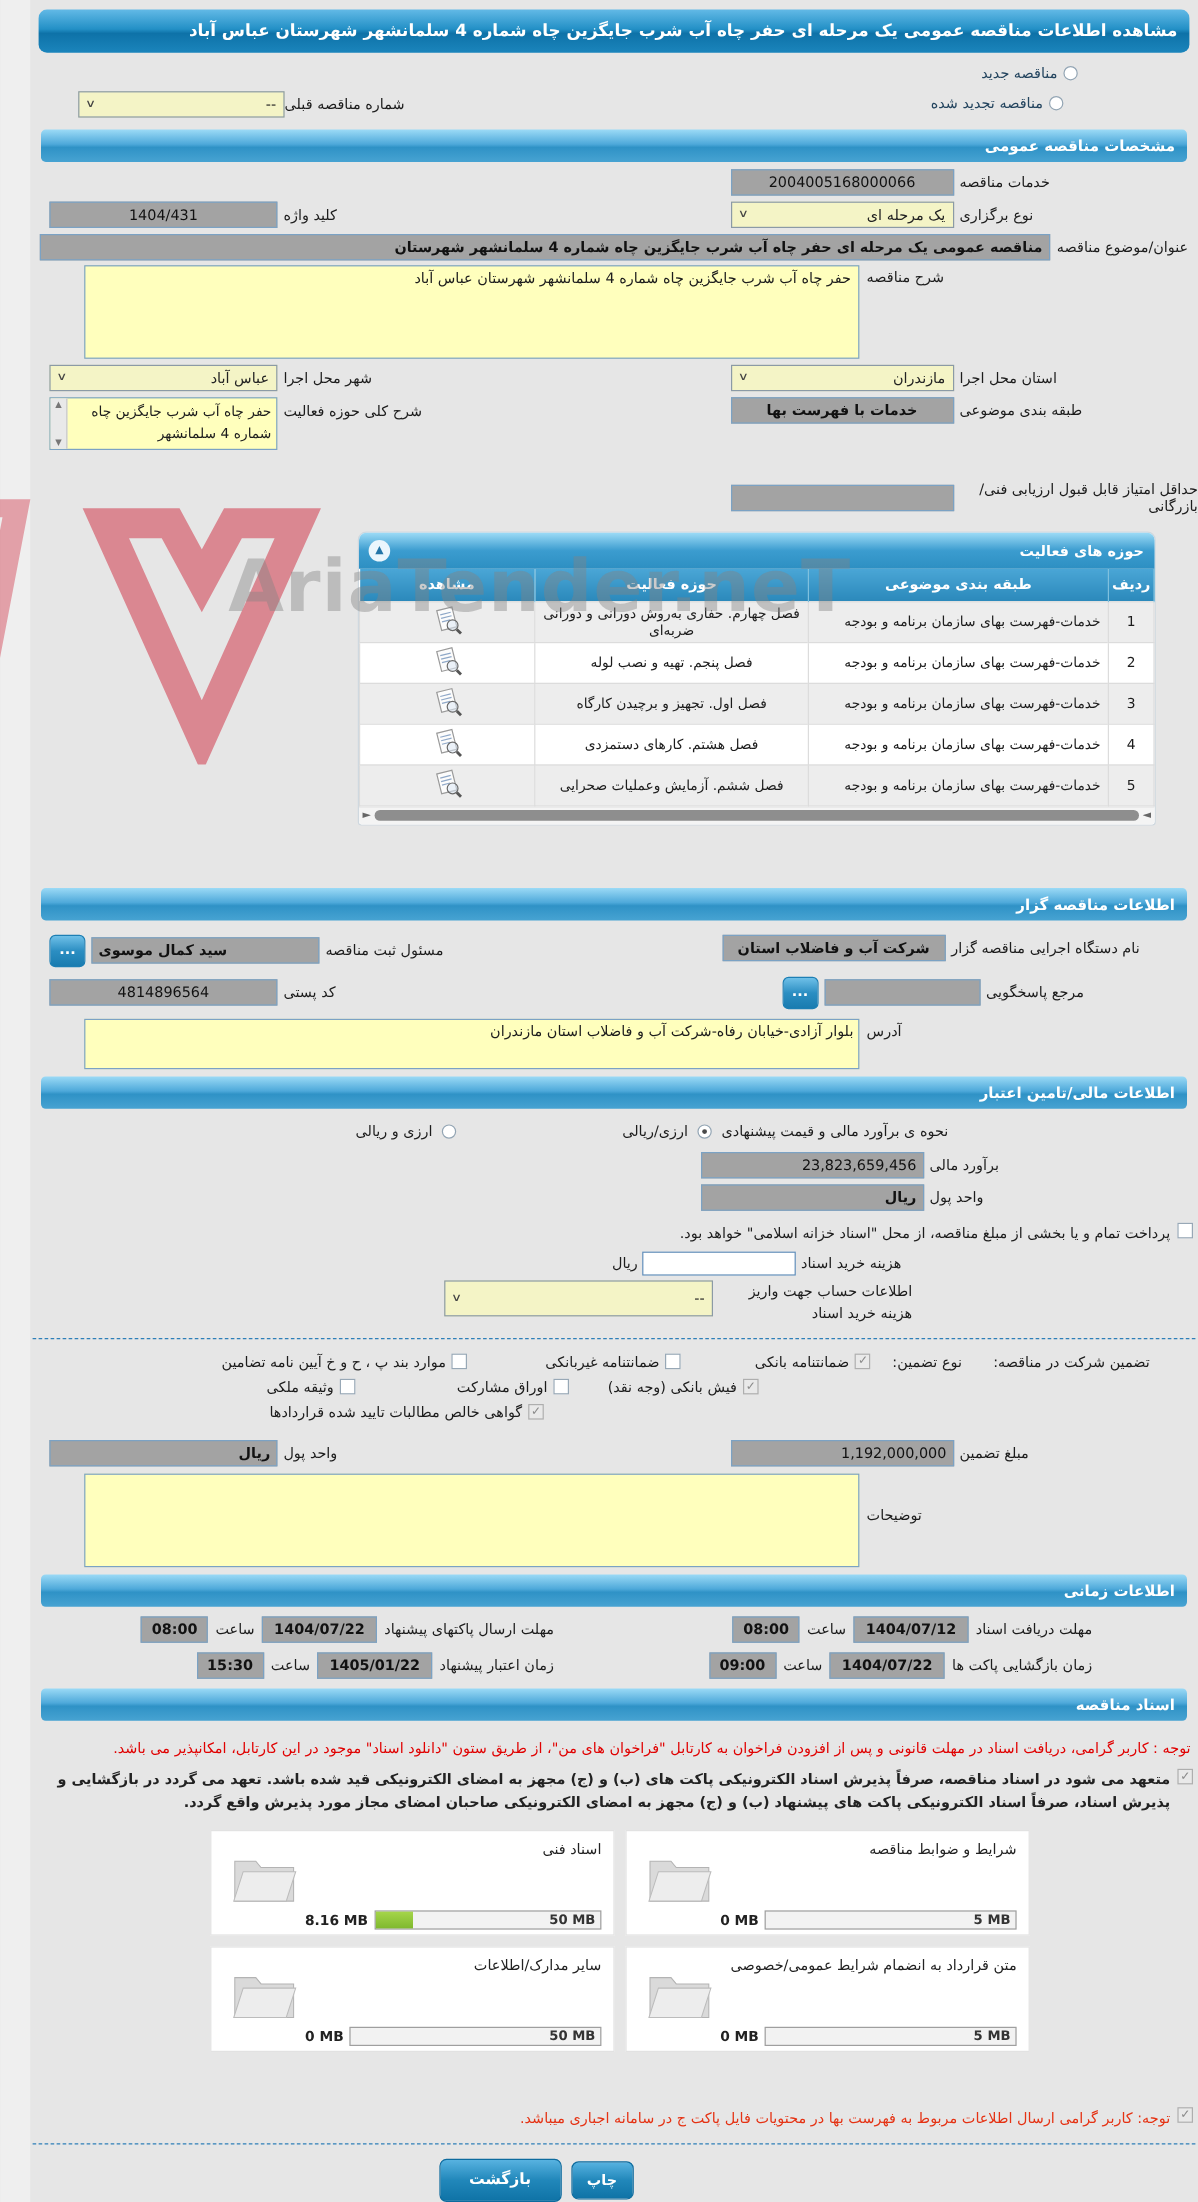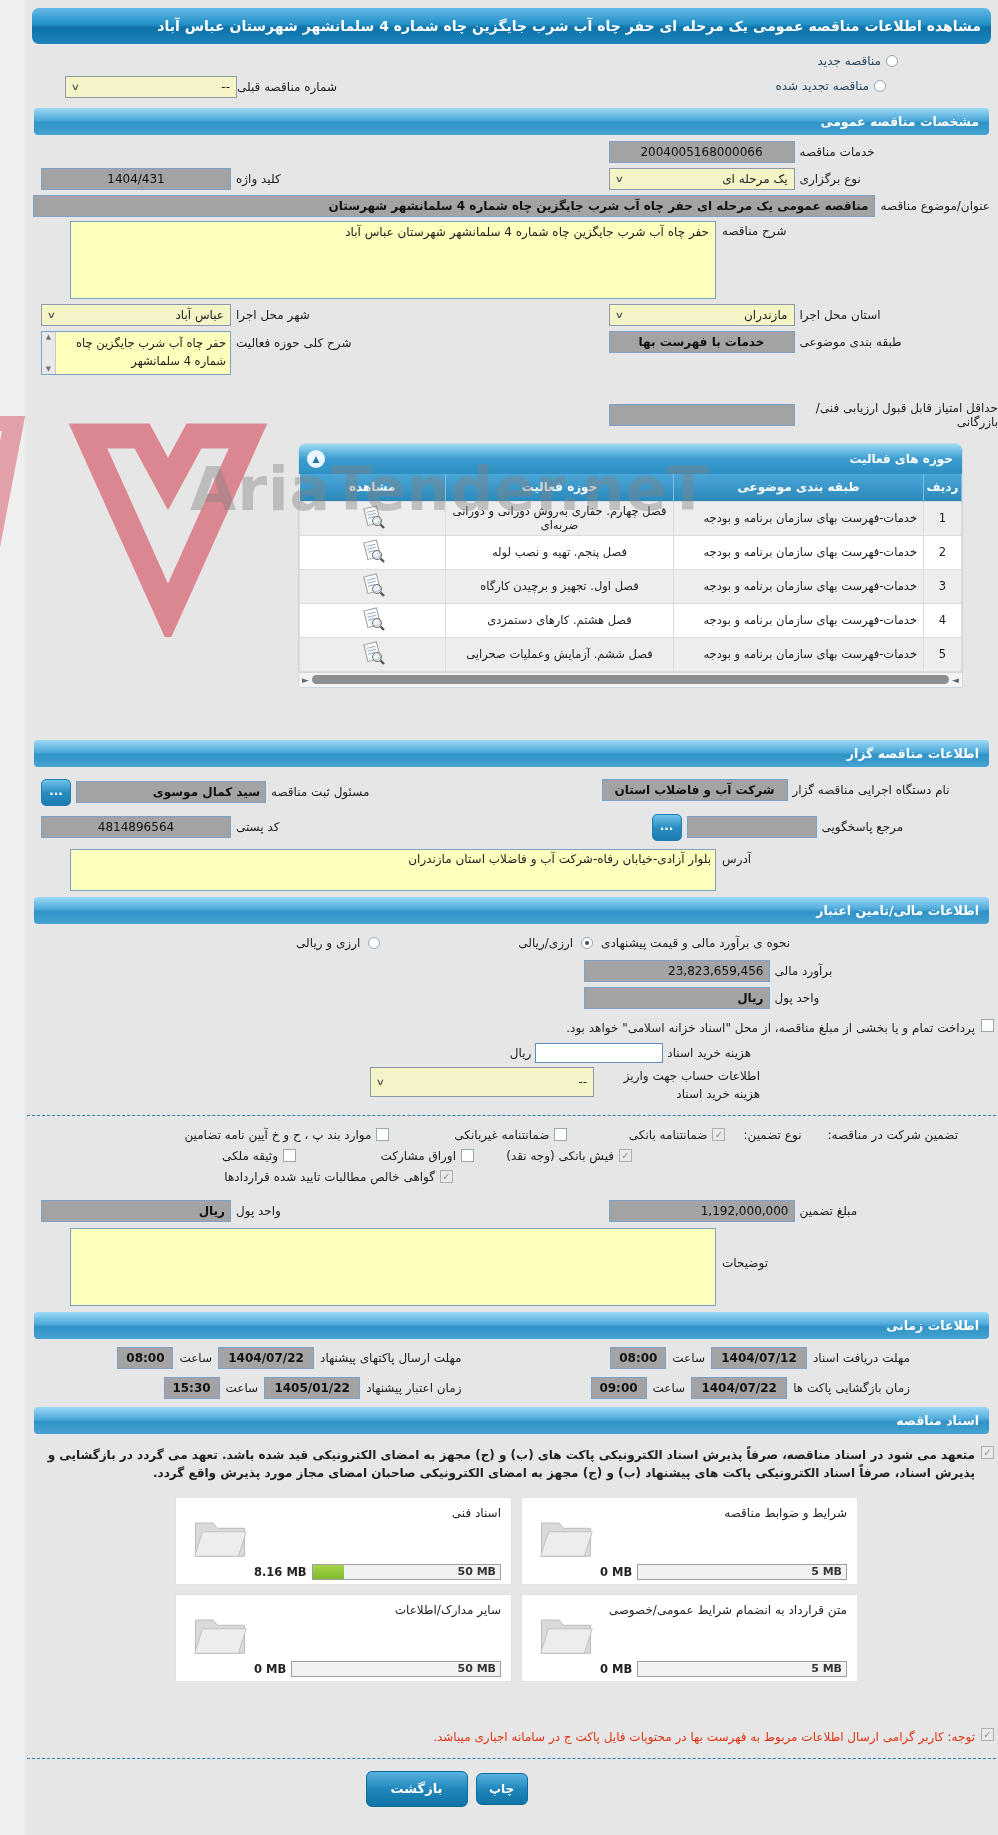--- a/index.html
+++ b/index.html
@@ -372,21 +372,21 @@
 
   <div class="row" style="margin-top:12px;">
     <div class="half r" style="padding-left:90px;">
       <span>نام دستگاه اجرایی مناقصه گزار</span>
       <div class="yellow w186 bold" style="justify-content:center;">
         <span>شرکت آب و فاضلاب استان</span>
       </div>
     </div>
     <div class="half l">
       <span>مسئول ثبت مناقصه</span>
-      <div class="yellow w190 bold" style="justify-content:flex-start;">
+      <div class="yellow w190 bold" style="justify-content:flex-end;">
         <span>سید کمال موسوی</span>
       </div>
       <div class="mini-btn">...</div>
     </div>
   </div>
 
   <div class="row" style="margin-top:8px; align-items:center;">
     <div class="half r" style="padding-left:140px;">
       <span>مرجع پاسخگویی</span>
       <div class="yellow" style="width:130px;">
@@ -562,20 +562,21 @@
         </div>
       <span>ساعت</span>
       <div class="yellow time-box">
           <span class="num" style="text-align:center;">15:30</span>
         </div>
     </div>
   </div>
 
   <div class="sec-bar">اسناد مناقصه</div>
 
+  <div class="notice-red">توجه : کاربر گرامی، دریافت اسناد در مهلت قانونی و پس از افزودن فراخوان به کارتابل "فراخوان های من"، از طریق ستون "دانلود اسناد" موجود در این کارتابل، امکانپذیر می باشد.</div>
 
   <div class="commit">
     <span class="cb on">✓</span>
     <span class="txt">متعهد می شود در اسناد مناقصه، صرفاً پذیرش اسناد الکترونیکی پاکت های (ب) و (ج) مجهز به امضای الکترونیکی قید شده باشد. تعهد می گردد در بازگشایی و پذیرش اسناد، صرفاً اسناد الکترونیکی پاکت های پیشنهاد (ب) و (ج) مجهز به امضای الکترونیکی صاحبان امضای مجاز مورد پذیرش واقع گردد.</span>
   </div>
 
   <div class="cards">
     <div class="card">
       <div class="ttl">شرایط و ضوابط مناقصه</div>
       <span class="folder">

